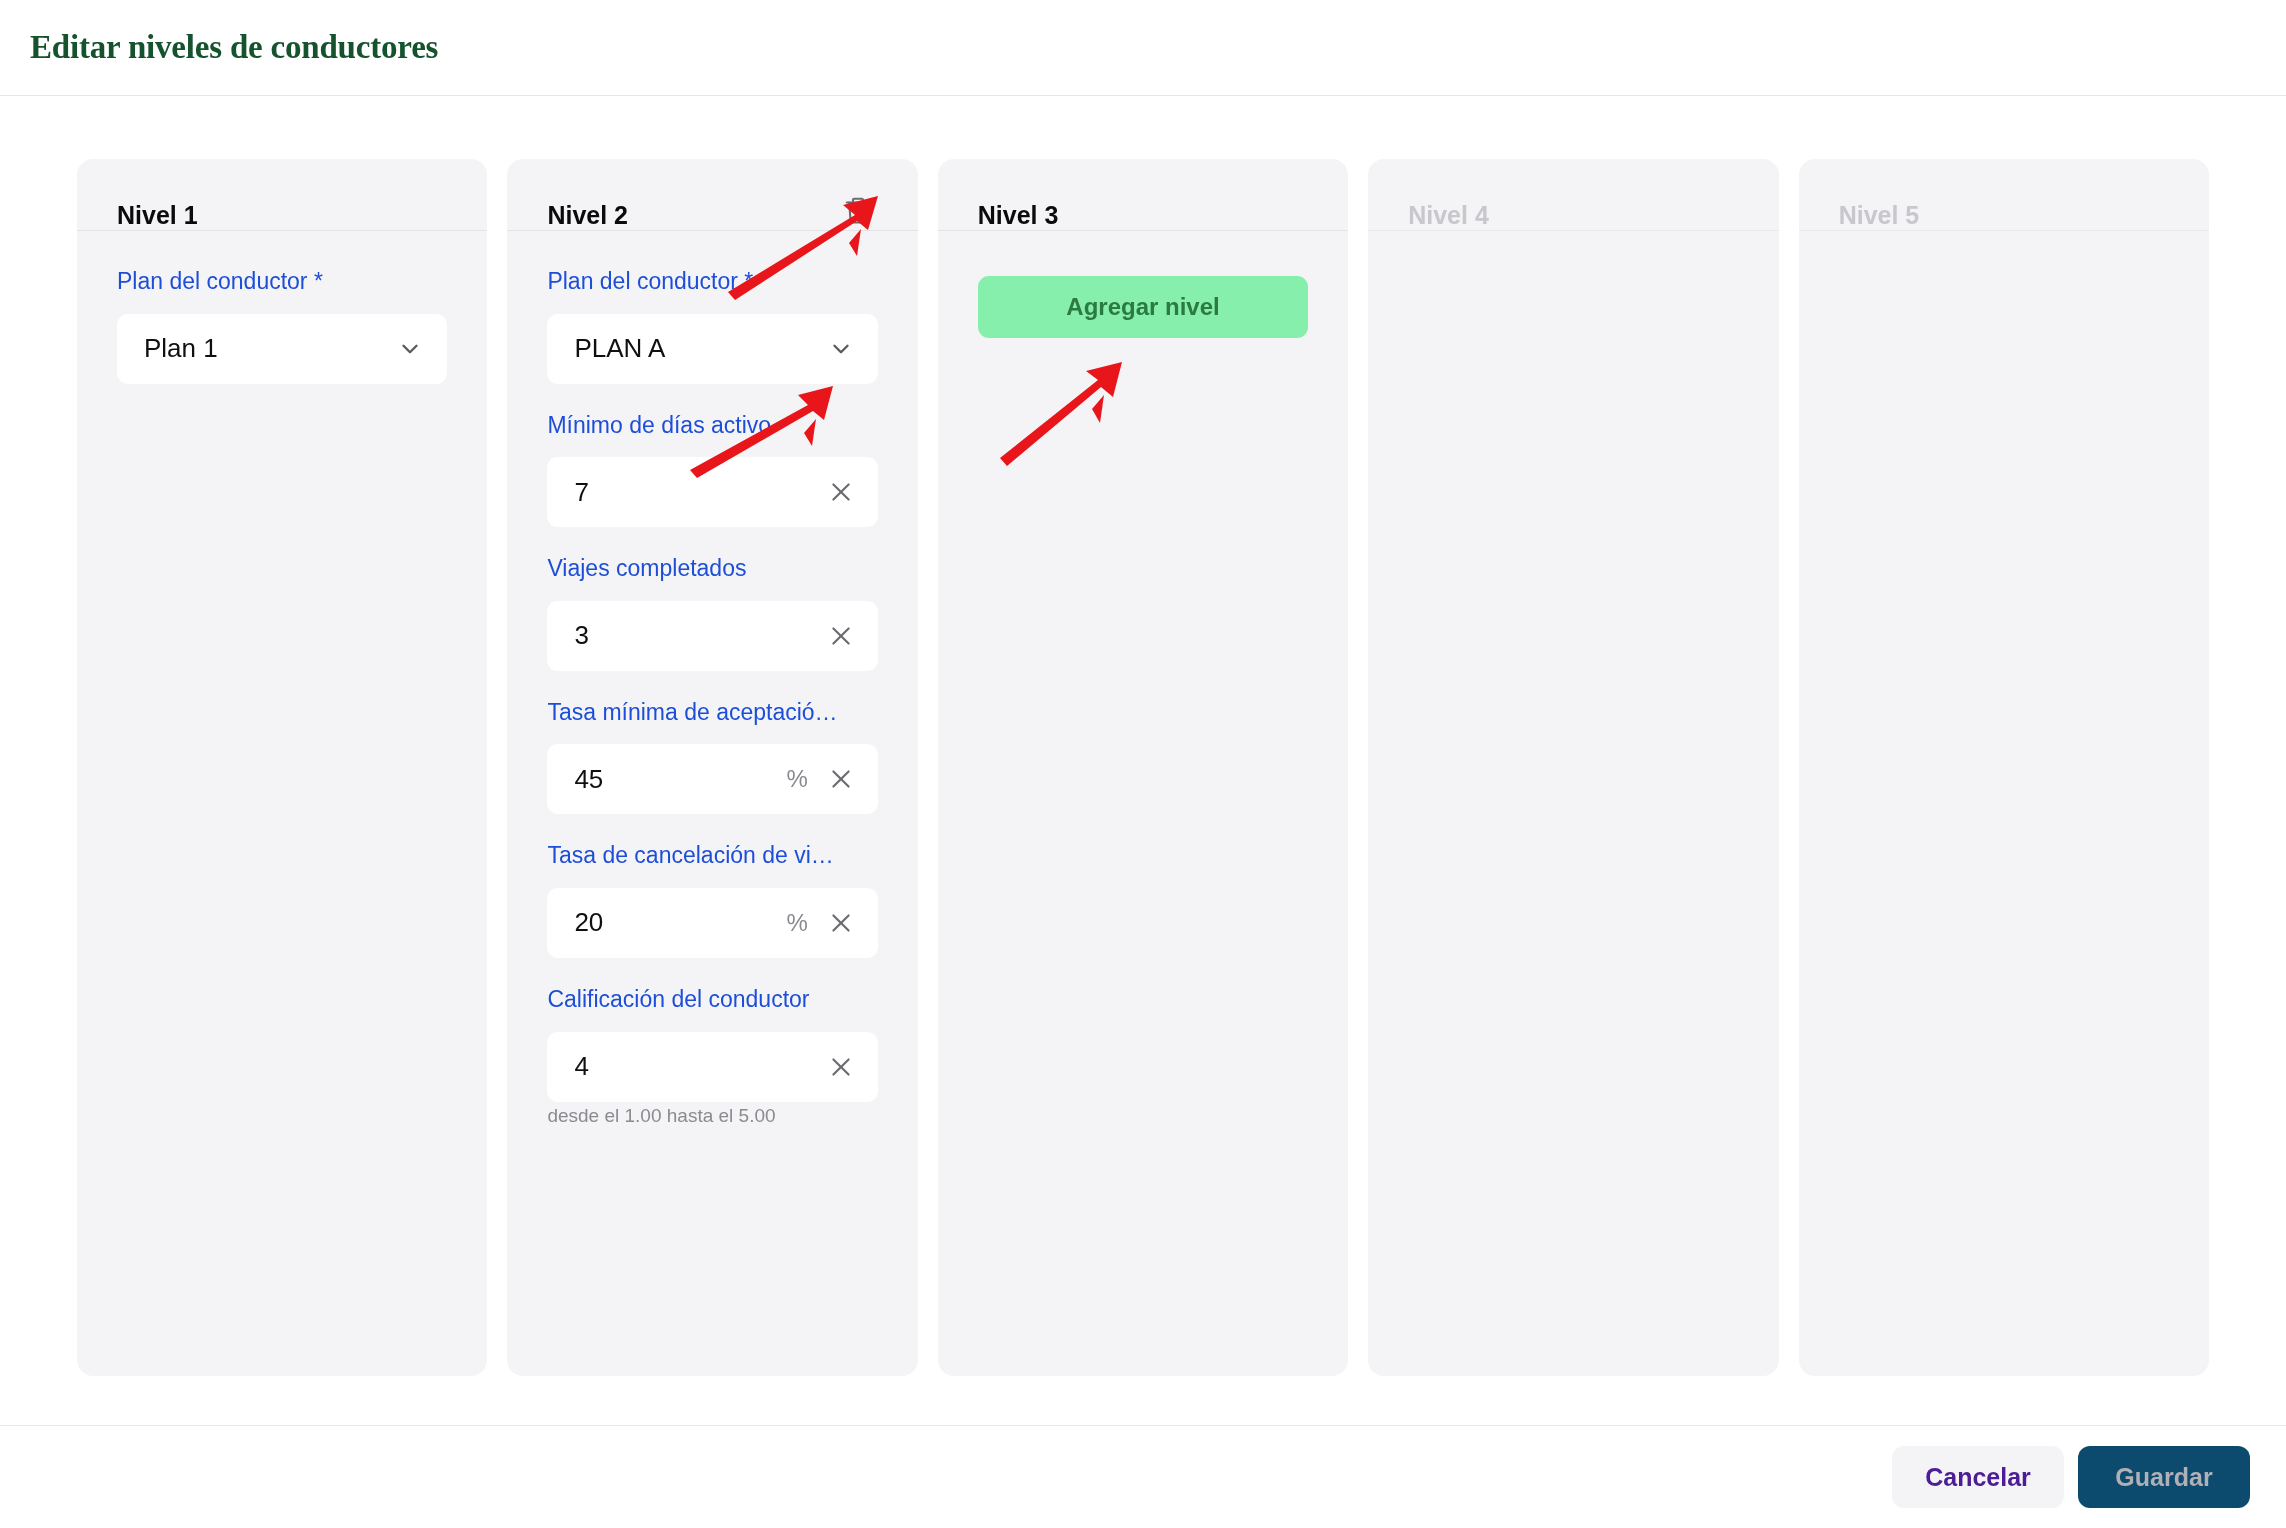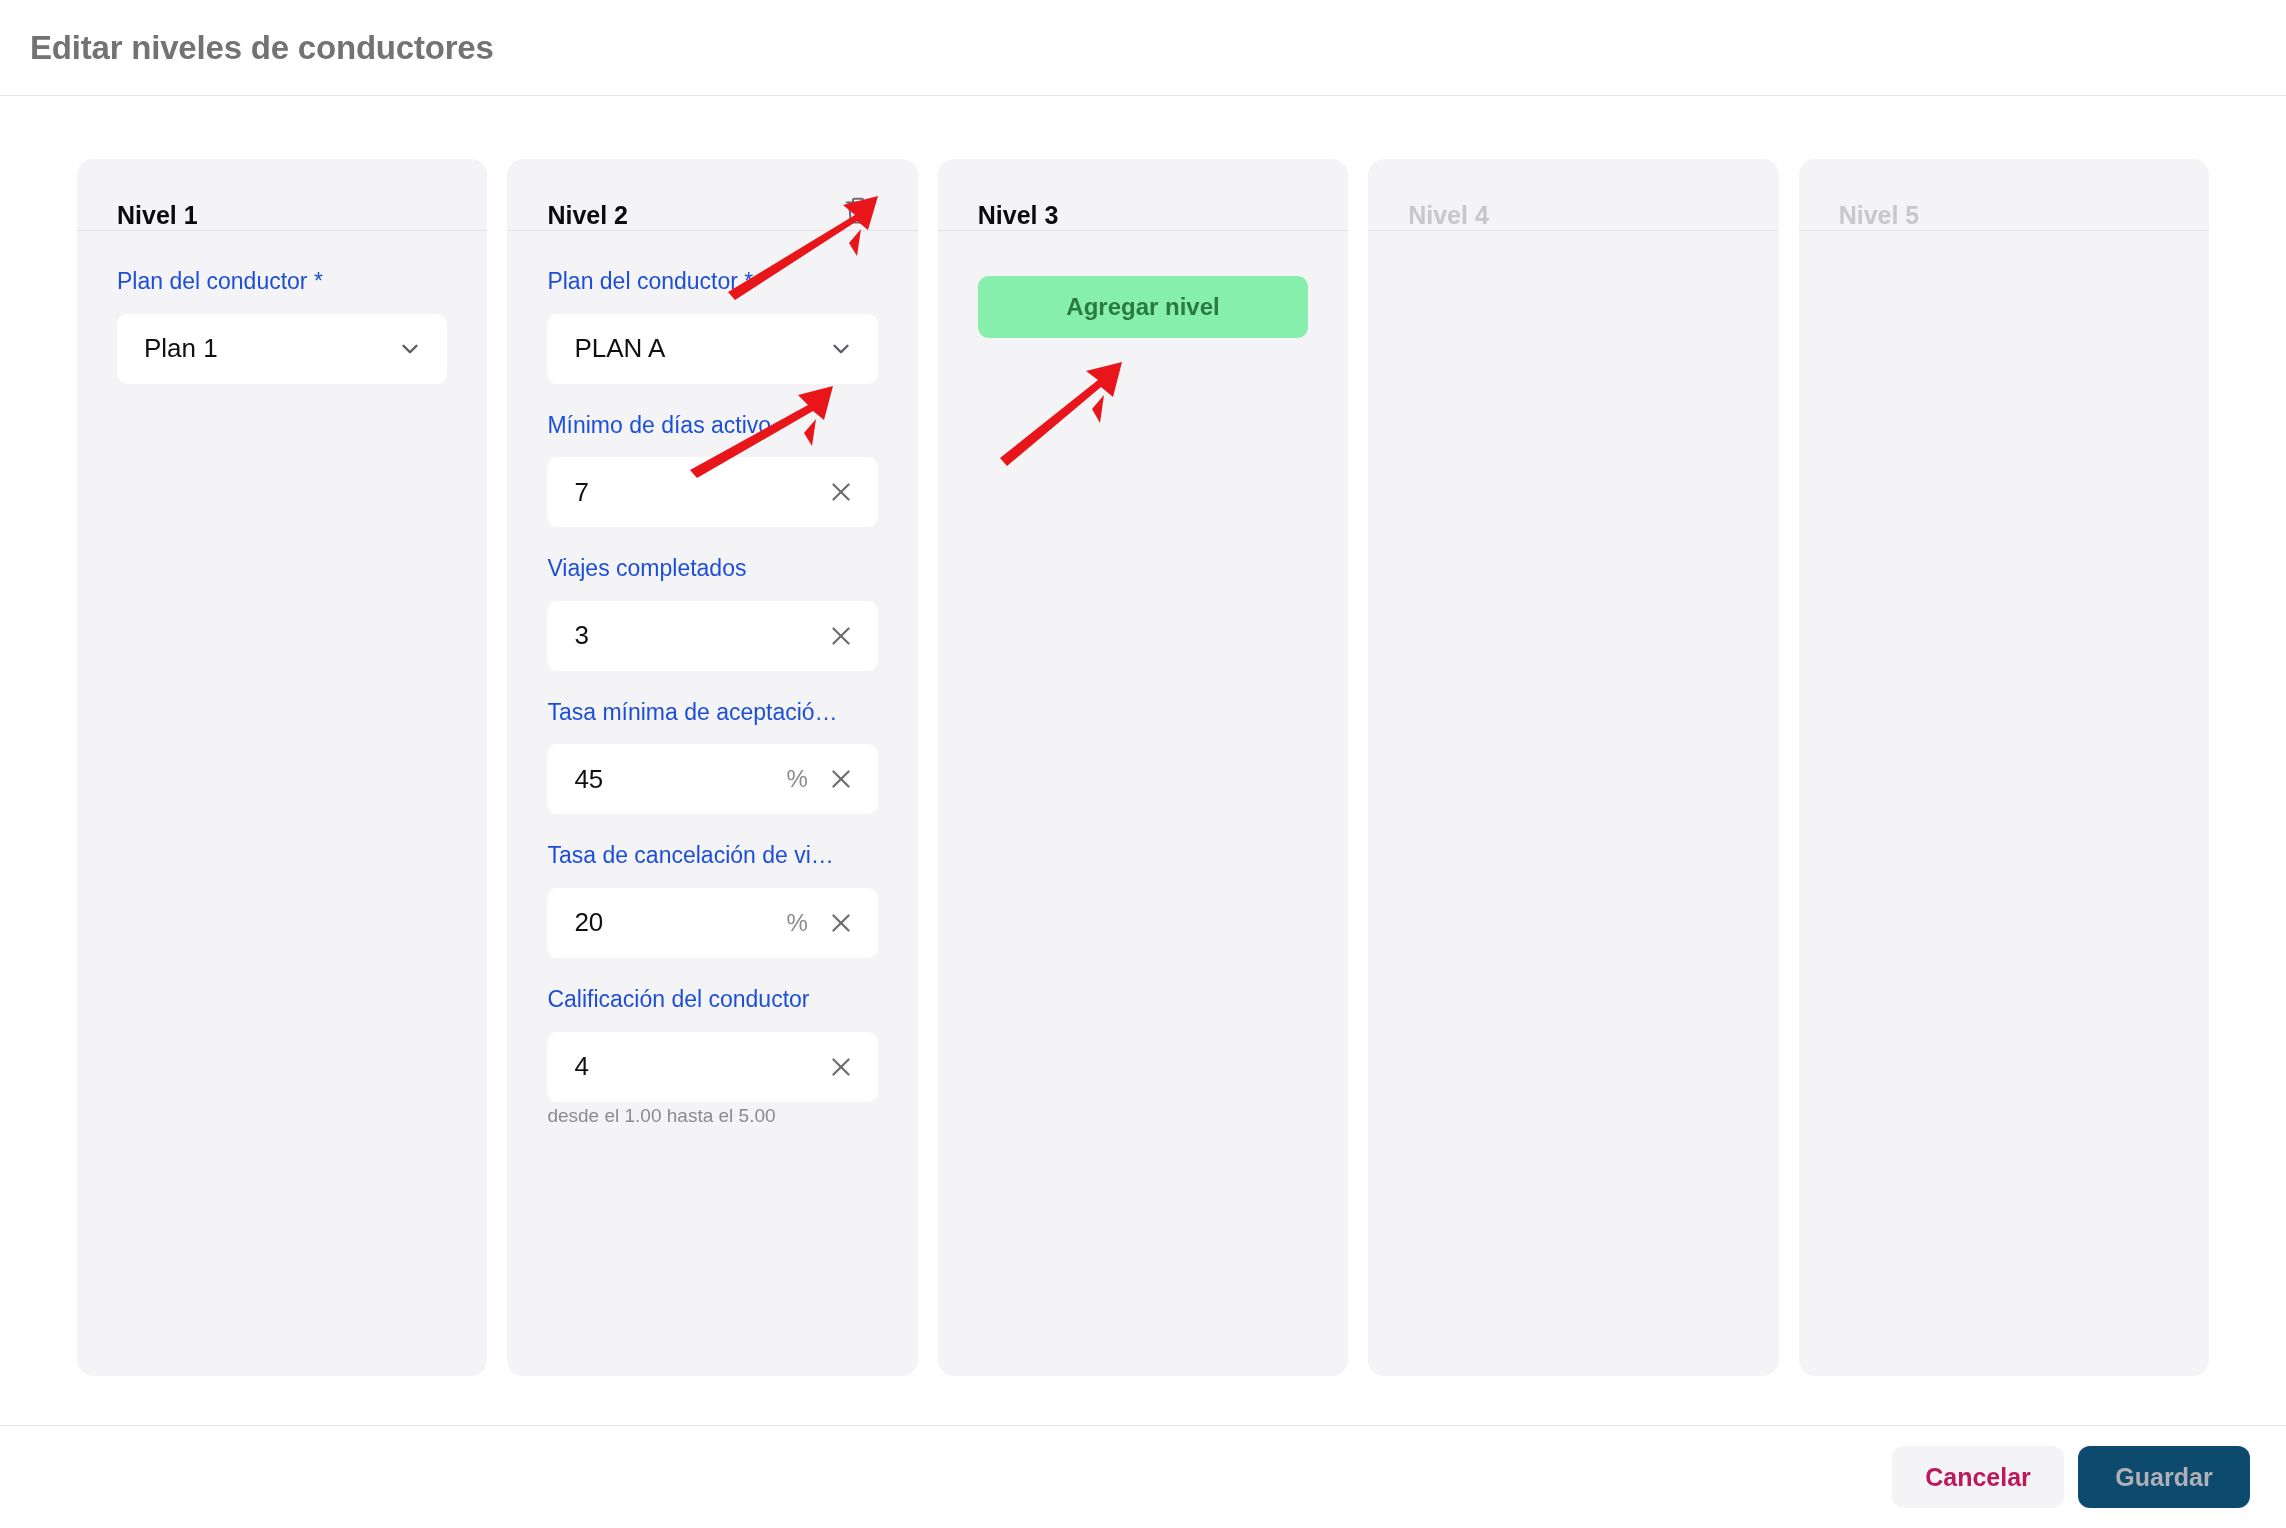--- a/index.html
+++ b/index.html
@@ -25,22 +25,23 @@
     height: 96px;
     display: flex;
     align-items: center;
     padding: 0 30px;
     border-bottom: 1px solid #e6e6e8;
     background: #ffffff;
   }
   .header-title {
     font-size: 33px;
     font-weight: 700;
-    color: #737373;
+    color: #14532d;
     letter-spacing: -0.2px;
+    font-family: Liberation Serif, serif;
   }
 
   
   .cards-area {
     padding: 63px 77px 0 77px;
   }
   .cards-row {
     display: flex;
     gap: 20px;
     align-items: stretch;
@@ -178,21 +179,21 @@
     height: 62px;
     min-width: 172px;
     border: none;
     border-radius: 12px;
     font-size: 25px;
     font-weight: 700;
     font-family: "Liberation Sans", sans-serif;
     cursor: pointer;
     padding: 0 28px;
   }
-  .btn-cancel { background: #f4f4f6; color: #be185d; }
+  .btn-cancel { background: #f4f4f6; color: #4c1d95; }
   .btn-save { background: #0c4a6e; color: #b0b0b6; cursor: default; }
 
   
   .annotations {
     position: absolute;
     inset: 0;
     pointer-events: none;
     z-index: 50;
   }
 </style>

